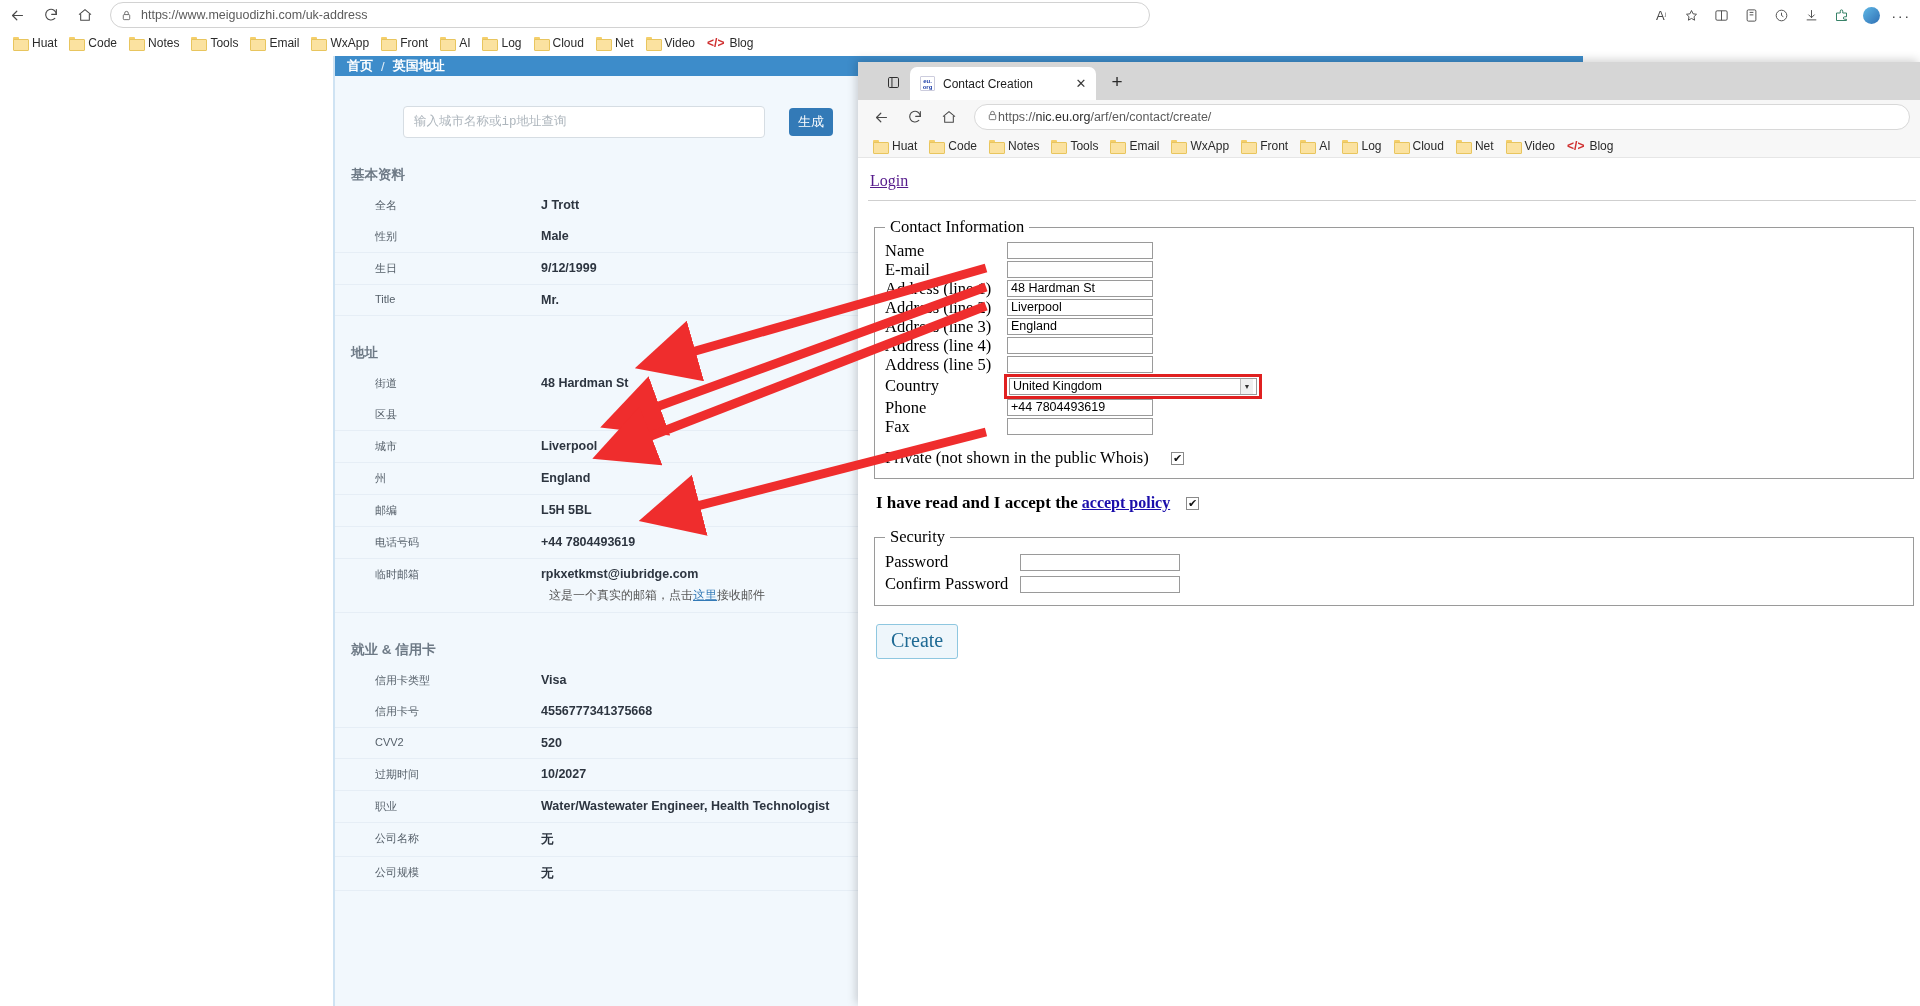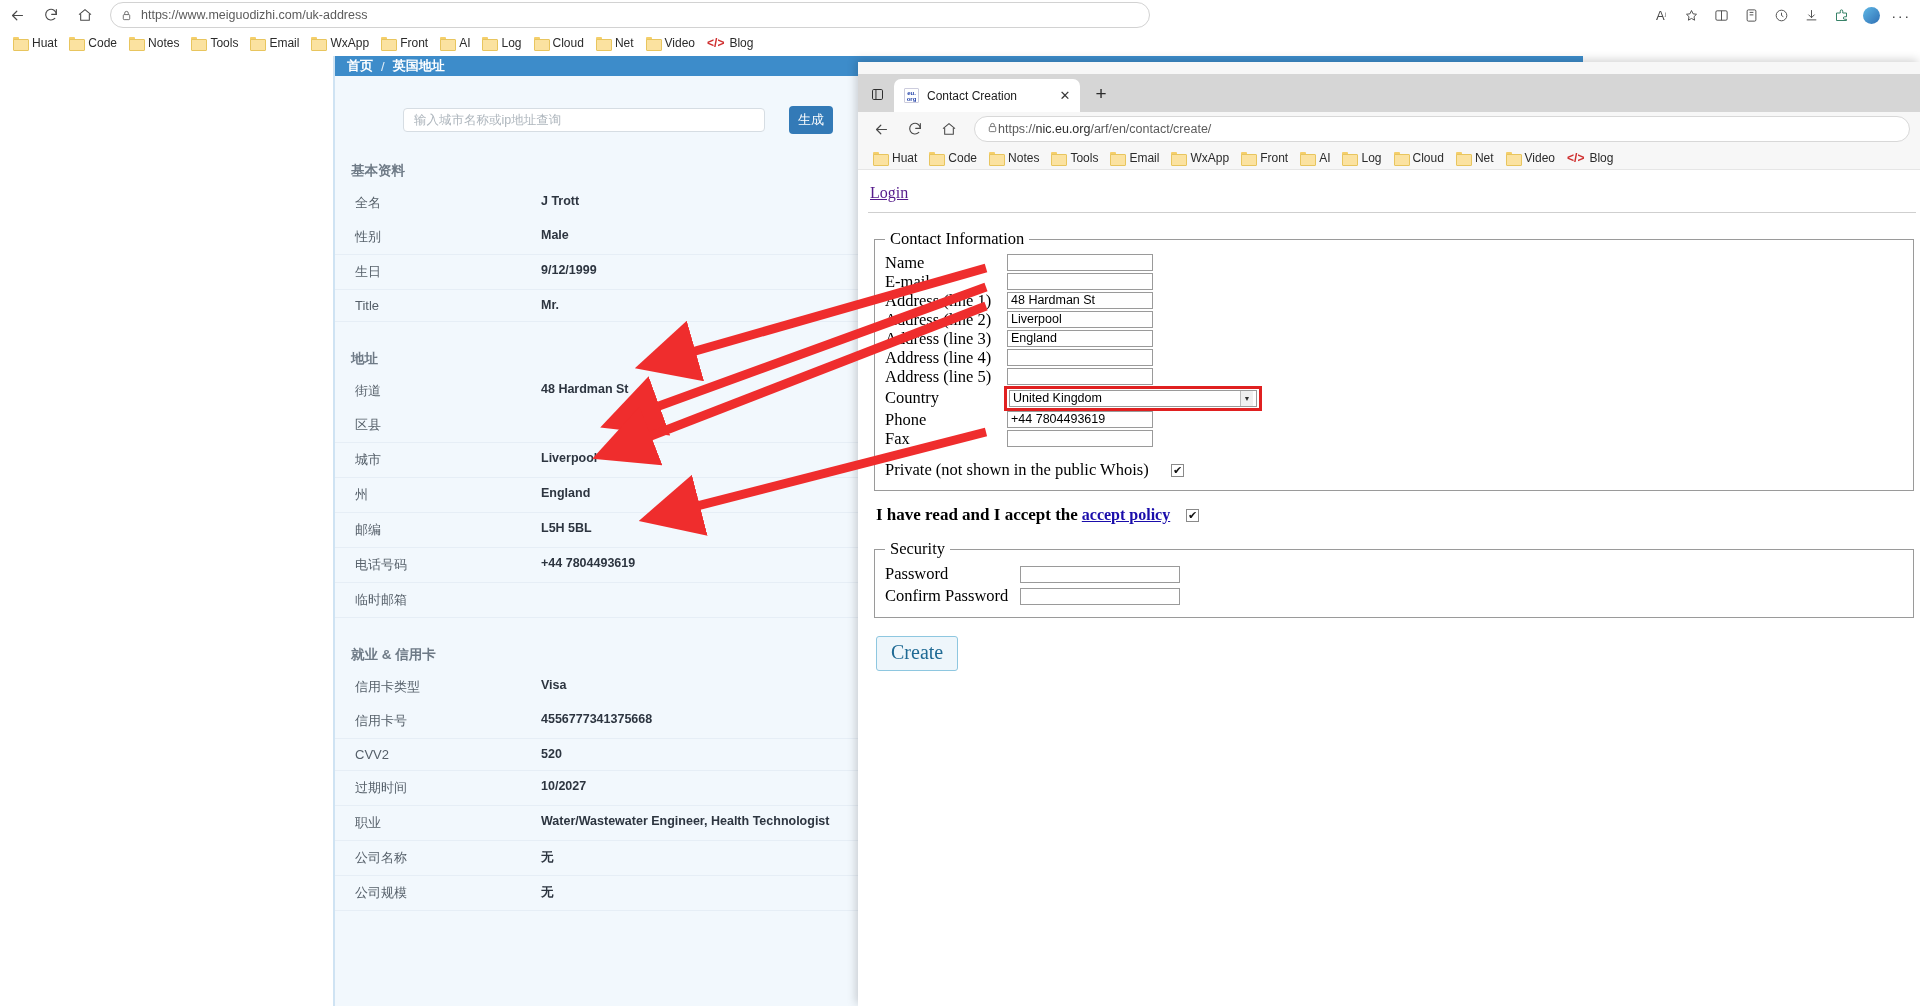--- a/index.html
+++ b/index.html
@@ -80,67 +80,67 @@
   .mgdz-crumb {
     height: 20px; background: #3d8cca; color:#ffffff;
     display: flex; align-items: center; padding-left: 12px;
     font-size: 13px; font-weight: bold; gap: 8px;
   }
   .mgdz-crumb .sep { font-weight: normal; opacity:.85; }
   .mgdz-search {
     margin-top: 30px; display: flex; align-items: center; padding-left: 68px;
   }
   .mgdz-search input {
-    width: 362px; height: 24px;
+    width: 362px; height: 32px;
     border: 1px solid #d6dde3; border-radius: 4px;
     padding: 0 10px; font-size: 12.5px; color:#333;
     background:#fff; outline:none;
-    font-family: Liberation Sans, sans-serif;
+    font-family: Liberation Mono, monospace;
   }
   .mgdz-search input::placeholder { color:#aeb6bd; }
   .mgdz-btn {
     margin-left: 24px; width: 44px; height: 28px;
     background: #337ab7; color:#fff; border:none; border-radius:4px;
     font-size: 13px; cursor: pointer;
     font-family: "Liberation Sans", sans-serif;
   }
   .sect-title {
     margin: 28px 0 6px 8px; padding-left: 8px;
     font-size: 13.5px; color: #6e7a86; font-weight: bold;
   }
   .frow {
     display: flex; align-items: flex-start;
     min-height: 30px;
     padding: 8px 0 8px 0;
     border-bottom: 1px solid #e6eef6;
   }
   .frow .k {
-    width: 206px; padding-left: 20px;
-    font-size: 13px; color: #555f69;
+    width: 206px; padding-left: 40px;
+    font-size: 11px; color: #555f69;
     flex: 0 0 206px;
   }
   .frow .v {
     font-size: 12.5px; color: #2d3540; font-weight: bold;
   }
   .frow .v .sub {
     display:block; font-weight: normal; color:#555; margin-top:6px;
     padding-left: 8px; font-size: 12px;
   }
   .frow .v .sub a { color:#337ab7; text-decoration: underline; }
 
   
   #win2 {
     position: absolute; left: 858px; top: 62px;
     width: 1062px; height: 944px;
     background: #f7f7f7;
     box-shadow: -2px -2px 9px rgba(0,0,0,.18);
   }
   .w2-tabstrip {
     height: 38px; background: #d6d6d6;
-    display: flex; align-items: flex-end; padding-left: 2px; position: relative; margin-top: 12px;
+    display: flex; align-items: flex-end; padding-left: 18px; position: relative;
   }
   .tabs-btn {
     width: 34px; height: 30px; margin-bottom: 3px;
     display:flex; align-items:center; justify-content:center; color:#303030;
   }
   .w2-tab {
     height: 33px; width: 186px; background: #ffffff;
     border-radius: 7px 7px 0 0;
     display: flex; align-items: center; gap: 8px;
     padding: 0 6px 0 10px; font-size: 12px; color: #1c1c1c;
@@ -425,20 +425,26 @@
       <div class="frow">
         <div class="k">邮编</div>
         <div class="v">L5H 5BL</div>
       </div>
       <div class="frow">
         <div class="k">电话号码</div>
         <div class="v">+44 7804493619</div>
       </div>
       <div class="frow">
         <div class="k">临时邮箱</div>
+        <div class="v">
+          <span>rpkxetkmst@iubridge.com</span>
+          <span class="sub">
+            <span>这是一个真实的邮箱，点击</span><a href="#">这里</a><span>接收邮件</span>
+          </span>
+        </div>
       </div>
 
       <div class="sect-title">就业 &amp; 信用卡</div>
 
       <div class="frow" style="border-bottom:none;">
         <div class="k">信用卡类型</div>
         <div class="v">Visa</div>
       </div>
       <div class="frow">
         <div class="k">信用卡号</div>

